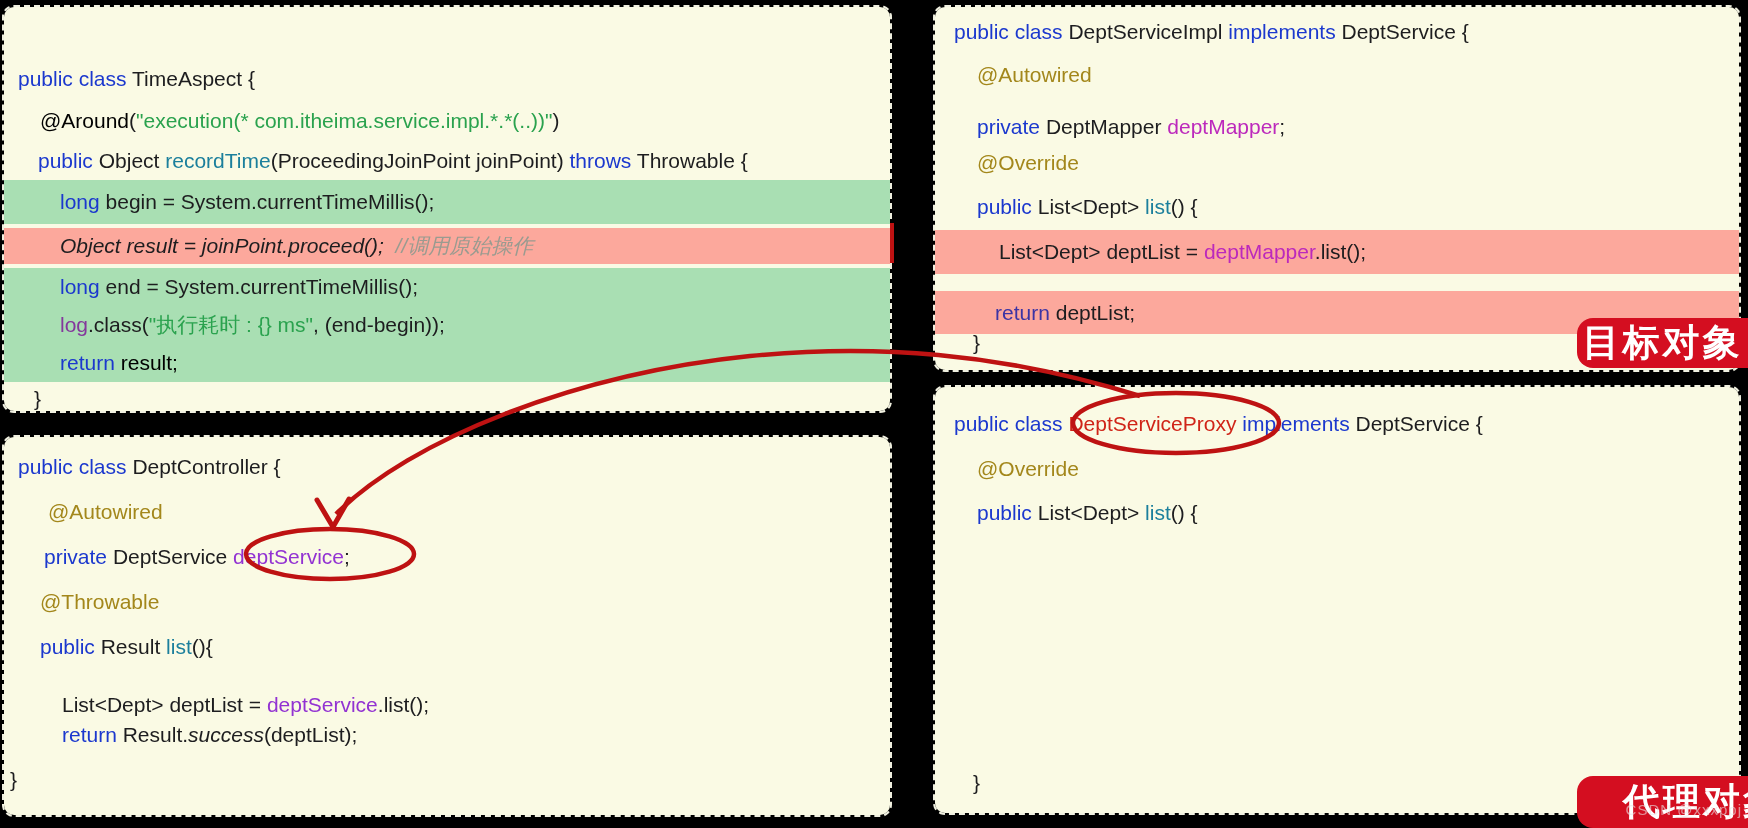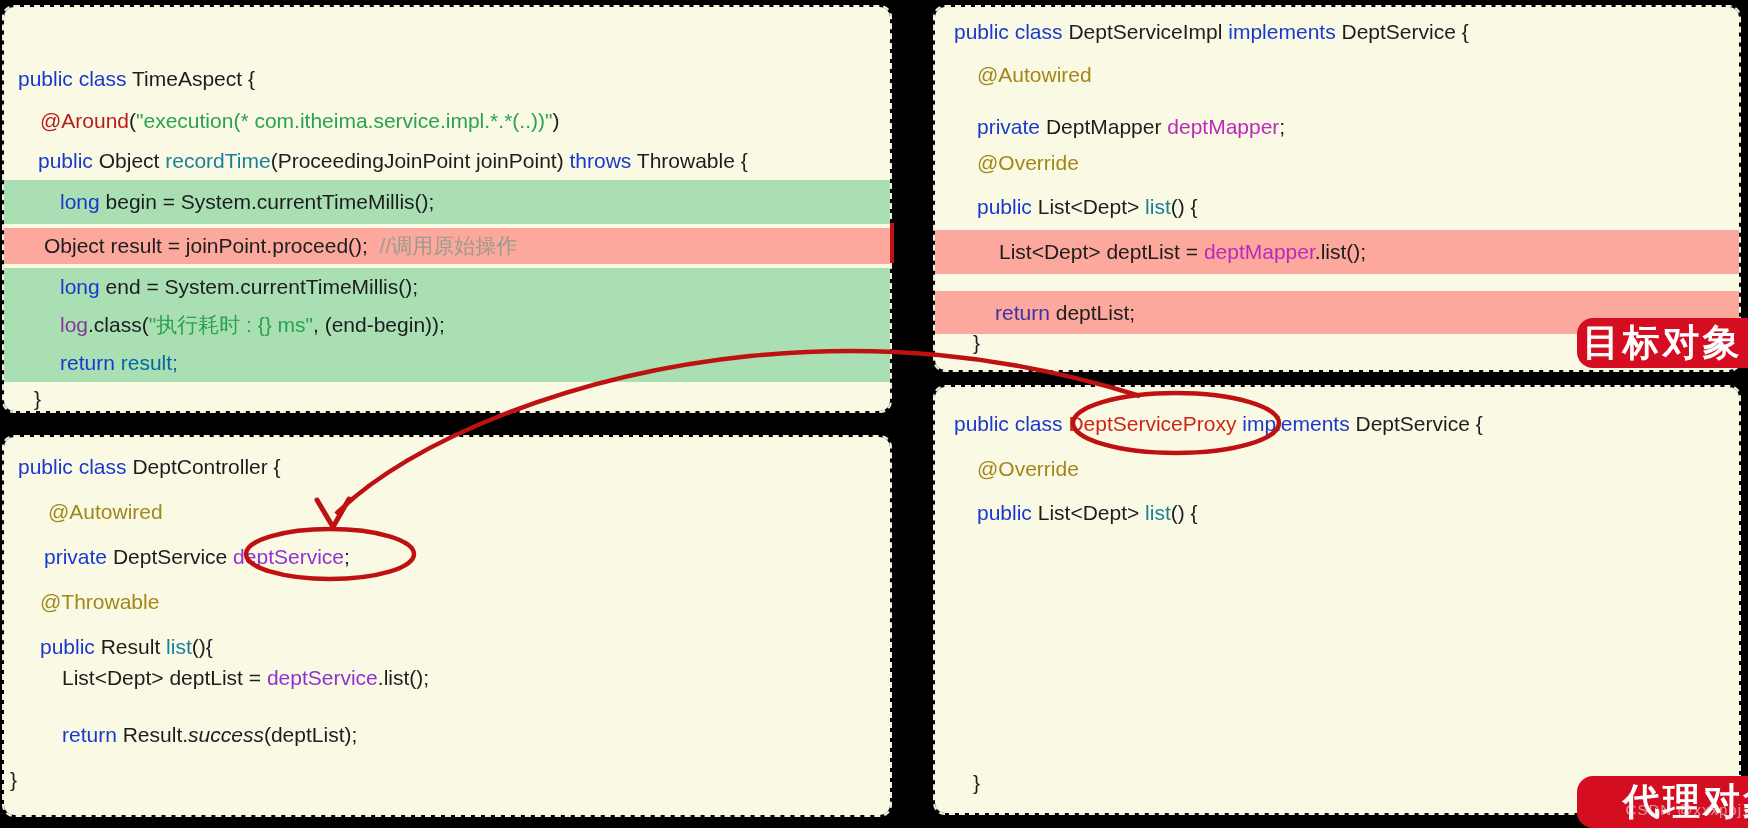--- a/index.html
+++ b/index.html
@@ -40,37 +40,37 @@
   #annotation-layer{position:absolute;left:0;top:0;z-index:5;pointer-events:none;}
   #pink-tick{position:absolute;left:890px;top:223px;width:4px;height:40px;z-index:5;}
 </style>
 </head>
 <body>
 
 <div id="stage">
 
   <div id="panel-time-aspect" class="panel">
       <div class="code-line" style="top: 52px; height: 40px; line-height: 40px; padding-left: 14px;"><span style="color: rgb(27, 56, 206);">public class </span><span style="color: rgb(29, 29, 31);">TimeAspect {</span></div>
-      <div class="code-line" style="top: 94px; height: 40px; line-height: 40px; padding-left: 36px;"><span style="color: #b91c1c;">@Around</span><span style="color: rgb(29, 29, 31);">(</span><span style="color: rgb(42, 162, 78);">"execution(* com.itheima.service.impl.*.*(..))"</span><span style="color: rgb(29, 29, 31);">)</span></div>
+      <div class="code-line" style="top: 94px; height: 40px; line-height: 40px; padding-left: 36px;"><span style="color: #000000;">@Around</span><span style="color: rgb(29, 29, 31);">(</span><span style="color: rgb(42, 162, 78);">"execution(* com.itheima.service.impl.*.*(..))"</span><span style="color: rgb(29, 29, 31);">)</span></div>
       <div class="code-line" style="top: 134px; height: 40px; line-height: 40px; padding-left: 34px;"><span style="color: rgb(27, 56, 206);">public </span><span style="color: rgb(29, 29, 31);">Object </span><span style="color: rgb(27, 127, 156);">recordTime</span><span style="color: rgb(29, 29, 31);">(ProceedingJoinPoint joinPoint) </span><span style="color: rgb(27, 56, 206);">throws </span><span style="color: rgb(29, 29, 31);">Throwable {</span></div>
       <div class="code-line hl-green" style="top: 173px; height: 44px; line-height: 44px; padding-left: 56px;"><span style="color: rgb(27, 56, 206);">long </span><span style="color: rgb(29, 29, 31);">begin = System.currentTimeMillis();</span></div>
-      <div class="code-line hl-pink" style="top: 221px; height: 36px; line-height: 36px; padding-left: 40px;"><span style="color: rgb(29, 29, 31);">Object result = joinPoint.proceed();  </span><span style="color: rgb(154, 155, 144);">//调用原始操作</span></div>
+      <div class="code-line hl-pink" style="top: 221px; height: 36px; line-height: 36px; padding-left: 56px; font-style: italic;"><span style="color: rgb(29, 29, 31);">Object result = joinPoint.proceed();  </span><span style="color: rgb(154, 155, 144);">//调用原始操作</span></div>
       <div class="code-line hl-green" style="top: 261px; height: 38px; line-height: 38px; padding-left: 56px;"><span style="color: rgb(27, 56, 206);">long </span><span style="color: rgb(29, 29, 31);">end = System.currentTimeMillis();</span></div>
       <div class="code-line hl-green" style="top: 299px; height: 38px; line-height: 38px; padding-left: 56px;"><span style="color: rgb(132, 56, 156);">log</span><span style="color: rgb(29, 29, 31);">.class(</span><span style="color: rgb(42, 162, 78);">"执行耗时 : {} ms"</span><span style="color: rgb(29, 29, 31);">, (end-begin));</span></div>
-      <div class="code-line hl-green" style="top: 337px; height: 38px; line-height: 38px; padding-left: 56px;"><span style="color: rgb(27, 56, 206);">return </span><span style="color: #0369a1;">result;</span></div>
+      <div class="code-line hl-green" style="top: 337px; height: 38px; line-height: 38px; padding-left: 56px;"><span style="color: rgb(27, 56, 206);">return </span><span style="color: #000000;">result;</span></div>
       <div class="code-line" style="top: 376px; height: 32px; line-height: 32px; padding-left: 30px;"><span style="color: rgb(29, 29, 31);">}</span></div>
     </div>
 
   <div id="panel-dept-controller" class="panel">
       <div class="code-line" style="top: 10px; height: 40px; line-height: 40px; padding-left: 14px;"><span style="color: rgb(27, 56, 206);">public class </span><span style="color: rgb(29, 29, 31);">DeptController {</span></div>
       <div class="code-line" style="top: 55px; height: 40px; line-height: 40px; padding-left: 44px;"><span style="color: rgb(163, 135, 27);">@Autowired</span></div>
       <div class="code-line" style="top: 100px; height: 40px; line-height: 40px; padding-left: 40px;"><span style="color: rgb(27, 56, 206);">private </span><span style="color: rgb(29, 29, 31);">DeptService </span><span style="color: rgb(146, 50, 210);">deptService</span><span style="color: rgb(29, 29, 31);">;</span></div>
       <div class="code-line" style="top: 145px; height: 40px; line-height: 40px; padding-left: 36px;"><span style="color: rgb(163, 135, 27);">@Throwable</span></div>
       <div class="code-line" style="top: 190px; height: 40px; line-height: 40px; padding-left: 36px;"><span style="color: rgb(27, 56, 206);">public </span><span style="color: rgb(29, 29, 31);">Result </span><span style="color: rgb(27, 127, 156);">list</span><span style="color: rgb(29, 29, 31);">(){</span></div>
-      <div class="code-line" style="top: 221px; height: 40px; line-height: 40px; padding-left: 58px;"><span style="color: rgb(29, 29, 31);">List&lt;Dept&gt; deptList = </span><span style="color: rgb(146, 50, 210);">deptService</span><span style="color: rgb(29, 29, 31);">.list();</span></div>
+      <div class="code-line" style="top: 248px; height: 40px; line-height: 40px; padding-left: 58px;"><span style="color: rgb(29, 29, 31);">List&lt;Dept&gt; deptList = </span><span style="color: rgb(146, 50, 210);">deptService</span><span style="color: rgb(29, 29, 31);">.list();</span></div>
       <div class="code-line" style="top: 278px; height: 40px; line-height: 40px; padding-left: 58px;"><span style="color: rgb(27, 56, 206);">return </span><span style="color: rgb(29, 29, 31);">Result.</span><span style="color: rgb(29, 29, 31); font-style: italic; text-align: right;">success</span><span style="color: rgb(29, 29, 31);">(deptList);</span></div>
       <div class="code-line" style="top: 323px; height: 40px; line-height: 40px; padding-left: 6px;"><span style="color: rgb(29, 29, 31);">}</span></div>
     </div>
 
   <div id="panel-dept-service-impl" class="panel">
       <div class="code-line" style="top: 5px; height: 40px; line-height: 40px; padding-left: 19px;"><span style="color: rgb(27, 56, 206);">public class </span><span style="color: rgb(29, 29, 31);">DeptServiceImpl </span><span style="color: rgb(27, 56, 206);">implements </span><span style="color: rgb(29, 29, 31);">DeptService {</span></div>
       <div class="code-line" style="top: 48px; height: 40px; line-height: 40px; padding-left: 42px;"><span style="color: rgb(163, 135, 27);">@Autowired</span></div>
       <div class="code-line" style="top: 100px; height: 40px; line-height: 40px; padding-left: 42px;"><span style="color: rgb(27, 56, 206);">private </span><span style="color: rgb(29, 29, 31);">DeptMapper </span><span style="color: rgb(188, 41, 188);">deptMapper</span><span style="color: rgb(29, 29, 31);">;</span></div>
       <div class="code-line" style="top: 136px; height: 40px; line-height: 40px; padding-left: 42px;"><span style="color: rgb(163, 135, 27);">@Override</span></div>
       <div class="code-line" style="top: 180px; height: 40px; line-height: 40px; padding-left: 42px;"><span style="color: rgb(27, 56, 206);">public </span><span style="color: rgb(29, 29, 31);">List&lt;Dept&gt; </span><span style="color: rgb(27, 127, 156);">list</span><span style="color: rgb(29, 29, 31);">() {</span></div>

